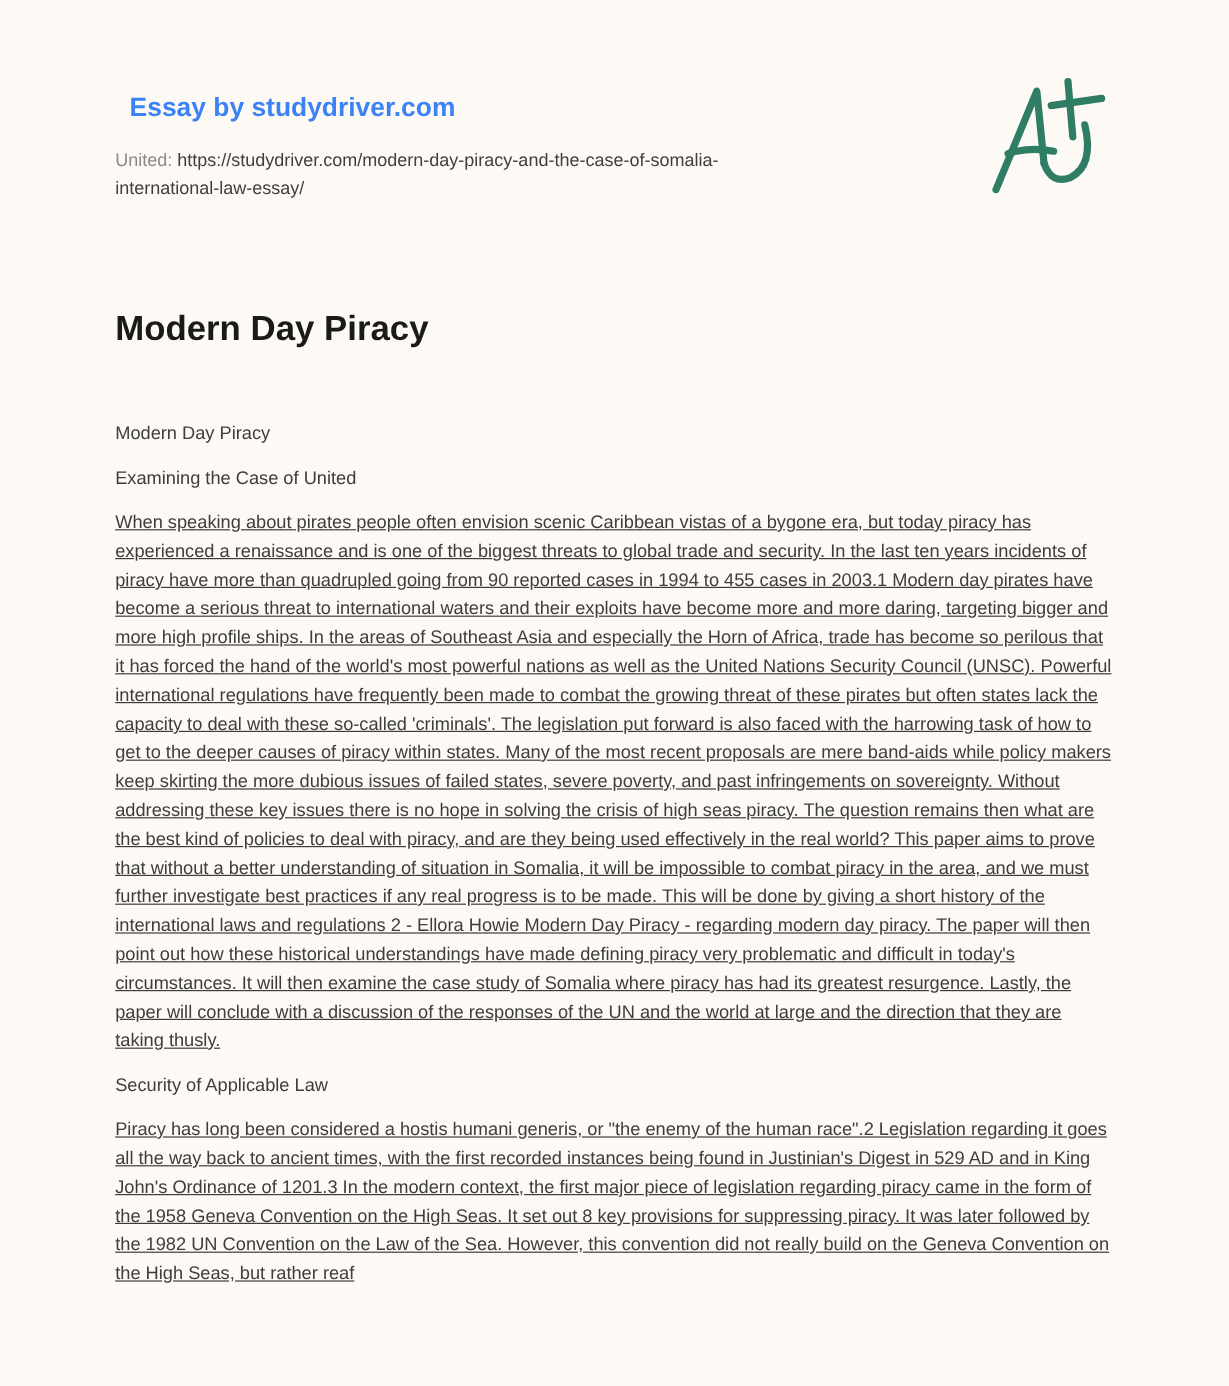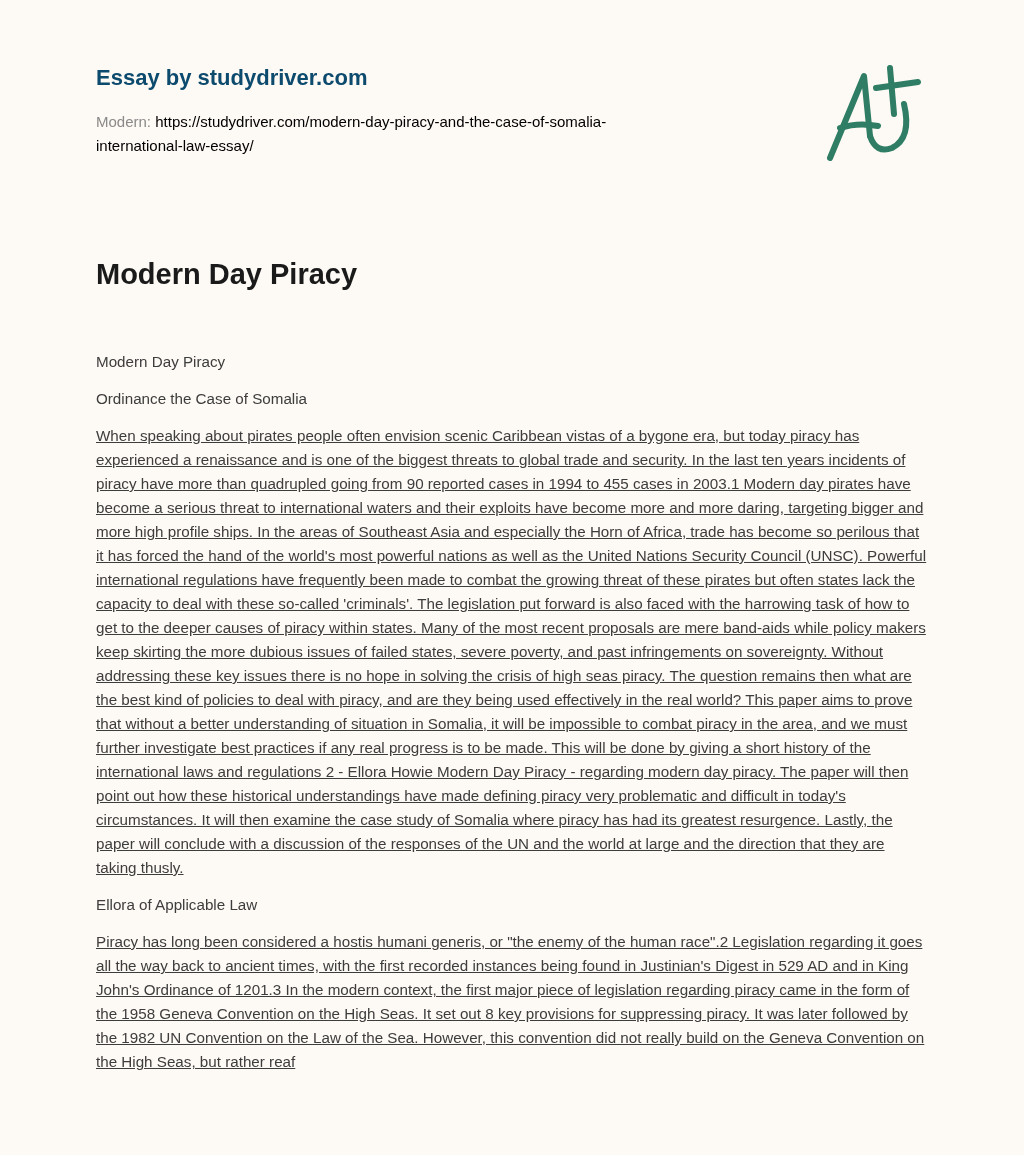--- a/index.html
+++ b/index.html
@@ -17,32 +17,32 @@
     }
     .header {
       position: absolute;
       left: 96px;
       top: 64px;
       width: 640px;
     }
     .site-title {
       font-size: 22px;
       font-weight: bold;
-      color: #0c4a6e;
-      margin: 0;
+      color: #3b82f6;
+      margin: 12px;
       line-height: 28px;
     }
     .source {
       margin-top: 18px;
       font-size: 15px;
       line-height: 24px;
       color: #8a8a8a;
     }
     .source a {
-      color: #000000;
+      color: #404040;
       text-decoration: none;
       text-align: center;
     }
     .logo {
       position: absolute;
       left: 820px;
       top: 62px;
       width: 110px;
       height: 110px;
     }
@@ -72,21 +72,21 @@
       margin-bottom: 13px;
       text-decoration: underline;
     }
   </style>
 </head>
 <body>
 
 <div class="header">
   <h2 class="site-title">Essay by studydriver.com</h2>
   <div class="source">
-    <span>Modern: </span><a href="#"><span>https://studydriver.com/modern-day-piracy-and-the-case-of-somalia-</span><br><span>international-law-essay/</span></a>
+    <span>United: </span><a href="#"><span>https://studydriver.com/modern-day-piracy-and-the-case-of-somalia-</span><br><span>international-law-essay/</span></a>
   </div>
 </div>
 
 <div class="logo">
   <svg width="110" height="110" viewBox="0 0 110 110" xmlns="http://www.w3.org/2000/svg">
     <g fill="none" stroke="#2e7d64" stroke-width="6" stroke-linecap="round" stroke-linejoin="round">
 
       <path d="M10 96 L44 14 L50 74"></path>
       <path d="M20 66 Q38 60 58 64"></path>
 
@@ -95,17 +95,17 @@
       <path d="M70 6 L74 52"></path>
       <path d="M56 26 L98 20"></path>
     </g>
   </svg>
 </div>
 
 <h1 class="title">Modern Day Piracy</h1>
 
 <div class="content">
   <p>Modern Day Piracy</p>
-  <p>Ordinance the Case of Somalia</p>
+  <p>Examining the Case of United</p>
   <p class="para">When speaking about pirates people often envision scenic Caribbean vistas of a bygone era, but today piracy has experienced a renaissance and is one of the biggest threats to global trade and security. In the last ten years incidents of piracy have more than quadrupled going from 90 reported cases in 1994 to 455 cases in 2003.1 Modern day pirates have become a serious threat to international waters and their exploits have become more and more daring, targeting bigger and more high profile ships. In the areas of Southeast Asia and especially the Horn of Africa, trade has become so perilous that it has forced the hand of the world's most powerful nations as well as the United Nations Security Council (UNSC). Powerful international regulations have frequently been made to combat the growing threat of these pirates but often states lack the capacity to deal with these so-called 'criminals'. The legislation put forward is also faced with the harrowing task of how to get to the deeper causes of piracy within states. Many of the most recent proposals are mere band-aids while policy makers keep skirting the more dubious issues of failed states, severe poverty, and past infringements on sovereignty. Without addressing these key issues there is no hope in solving the crisis of high seas piracy. The question remains then what are the best kind of policies to deal with piracy, and are they being used effectively in the real world? This paper aims to prove that without a better understanding of situation in Somalia, it will be impossible to combat piracy in the area, and we must further investigate best practices if any real progress is to be made. This will be done by giving a short history of the international laws and regulations 2 - Ellora Howie Modern Day Piracy - regarding modern day piracy. The paper will then point out how these historical understandings have made defining piracy very problematic and difficult in today's circumstances. It will then examine the case study of Somalia where piracy has had its greatest resurgence. Lastly, the paper will conclude with a discussion of the responses of the UN and the world at large and the direction that they are taking thusly.</p>
-  <p>Ellora of Applicable Law</p>
+  <p>Security of Applicable Law</p>
   <p class="para">Piracy has long been considered a hostis humani generis, or "the enemy of the human race".2 Legislation regarding it goes all the way back to ancient times, with the first recorded instances being found in Justinian's Digest in 529 AD and in King John's Ordinance of 1201.3 In the modern context, the first major piece of legislation regarding piracy came in the form of the 1958 Geneva Convention on the High Seas. It set out 8 key provisions for suppressing piracy. It was later followed by the 1982 UN Convention on the Law of the Sea. However, this convention did not really build on the Geneva Convention on the High Seas, but rather reaf</p>
 </div>
 
 </body></html>

